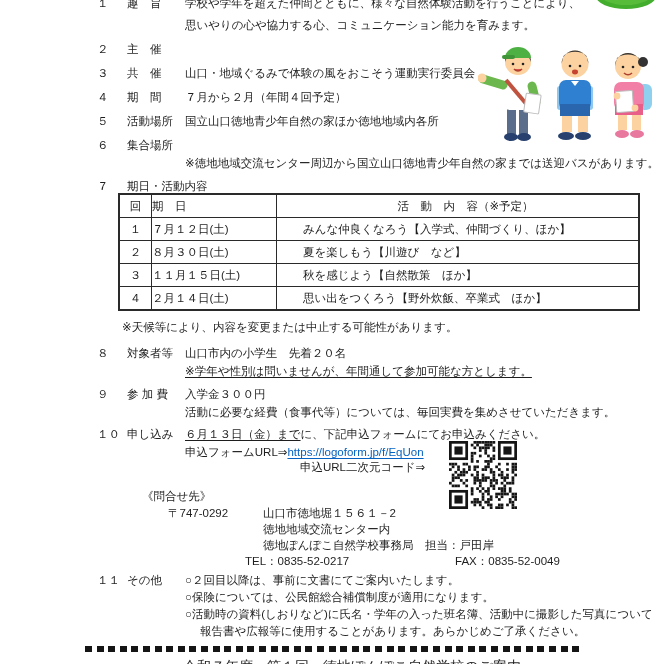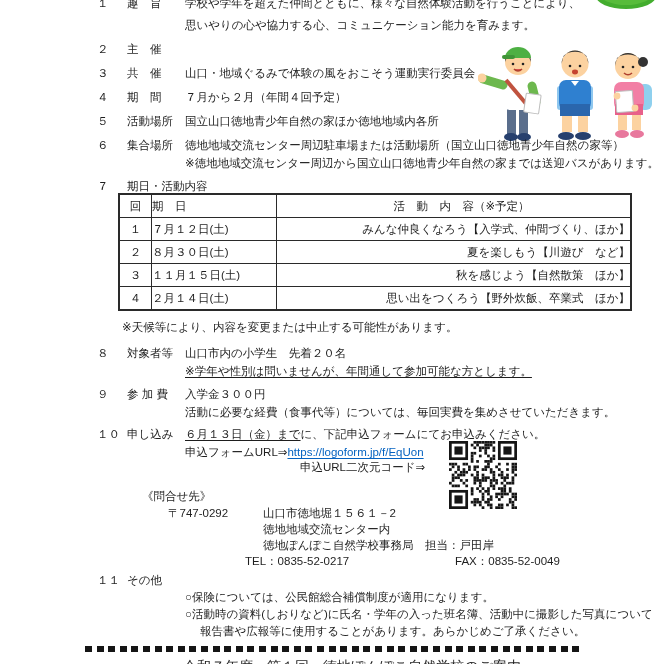--- a/index.html
+++ b/index.html
@@ -18,21 +18,21 @@
   .link{color:#0563c1;text-decoration:underline;text-underline-offset:2px;cursor:pointer;margin-top:44px;}
   
   .sched{position:absolute;left:118px;top:193px;border-collapse:collapse;table-layout:fixed;}
   .sched th,.sched td{
     border:1px solid #2a2a2a;height:22px;padding:0;
     font-weight:normal;font-size:11.5px;white-space:pre;overflow:hidden;
   }
   .sched{border:2px solid #2a2a2a;}
   .sched .c-kai{width:31px;text-align:center;}
   .sched .c-date{width:124px;text-align:left;}
-  .sched .c-act{width:335px;text-align:right;padding-left:18px;}
+  .sched .c-act{width:335px;text-align:left;padding-left:26px;}
   
   .sq-separator{
     position:absolute;left:85px;top:646px;width:498px;height:6px;
     background:repeating-linear-gradient(to right,#151515 0 7px,transparent 7px 11.6px);
   }
   .qr{position:absolute;left:449px;top:441px;width:68px;height:68px;}
   .illus{position:absolute;left:478px;top:36px;}
   .greenblob{position:absolute;left:596px;top:0;}
   .clip-title{position:absolute;left:183px;top:657px;font-size:14px;white-space:pre;}
 </style>
@@ -131,21 +131,20 @@
 
   <div class="item" style="top:114px">
     <span class="num">５</span>
     <span class="label">活動場所</span>
     <span>国立山口徳地青少年自然の家ほか徳地地域内各所</span>
   </div>
 
   <div class="item" style="top:138px">
     <span class="num">６</span>
     <span class="label">集合場所</span>
-    <span>徳地地域交流センター周辺駐車場または活動場所（国立山口徳地青少年自然の家等）</span>
   </div>
   <div class="cont" style="top:156px">※徳地地域交流センター周辺から国立山口徳地青少年自然の家までは送迎バスがあります。</div>
 
   <div class="item" style="top:179px">
     <span class="num">７</span>
     <span>期日・活動内容</span>
   </div>
 
   <table class="sched">
     <thead>
@@ -416,20 +415,21 @@
   <div class="abs" style="left:168px;top:506px">〒747-0292</div>
   <div class="abs" style="left:263px;top:506px">山口市徳地堀１５６１－2</div>
   <div class="abs" style="left:263px;top:522px">徳地地域交流センター内</div>
   <div class="abs" style="left:263px;top:538px">徳地ぽんぽこ自然学校事務局　担当：戸田岸</div>
   <div class="abs" style="left:245px;top:554px">TEL：0835-52-0217</div>
   <div class="abs" style="left:455px;top:554px">FAX：0835-52-0049</div>
 
   <div class="item" style="top:573px">
     <span class="num">１１</span>
     <span class="label">その他</span>
+    <span>○２回目以降は、事前に文書にてご案内いたします。</span>
   </div>
   <div class="cont" style="top:590px">○保険については、公民館総合補償制度が適用になります。</div>
   <div class="cont" style="top:607px">○活動時の資料(しおりなど)に氏名・学年の入った班名簿、活動中に撮影した写真について</div>
   <div class="cont" style="left:200px;top:624px">報告書や広報等に使用することがあります。あらかじめご了承ください。</div>
 
   <div class="sq-separator"></div>
   <div class="clip-title">令和７年度　第１回　徳地ぽんぽこ自然学校のご案内</div>
 
 </div>
 

